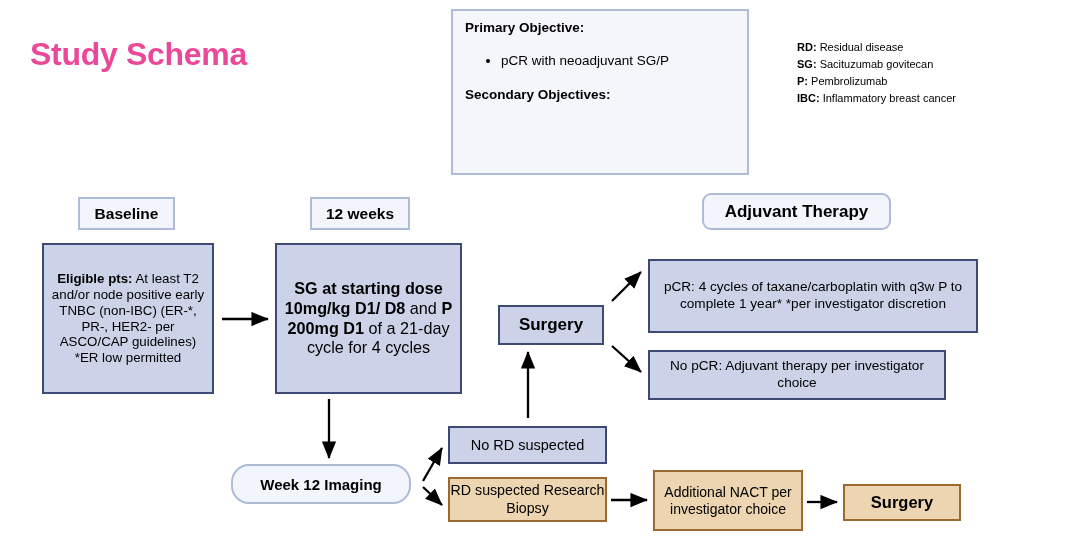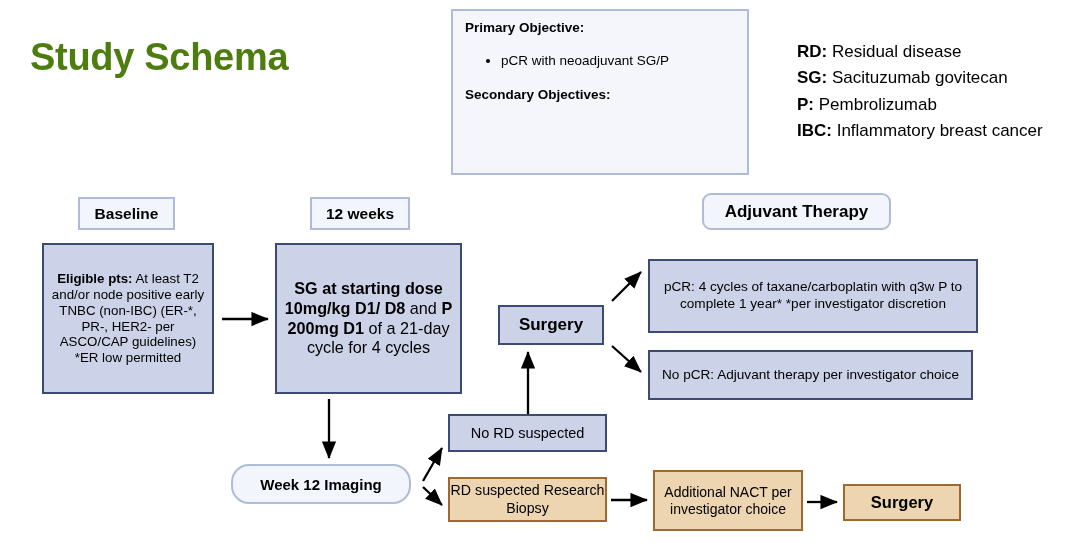--- a/index.html
+++ b/index.html
@@ -11,22 +11,22 @@
     overflow:hidden;
     -webkit-font-smoothing:antialiased;
   }
   #schema{position:absolute;inset:0;}
 
   .abs{position:absolute;box-sizing:border-box;}
 
   
   .title{
     left:30px;top:38px;
-    font-size:38px;font-weight:bold;
-    color:#4d7c0f;
+    font-size:32px;font-weight:bold;
+    color:#ec4899;
     letter-spacing:-0.3px;
     line-height:1.05;
   }
 
   
   .box{
     display:flex;align-items:center;justify-content:center;
     text-align:center;
     box-sizing:border-box;
   }
@@ -63,21 +63,21 @@
     padding:8px 10px 24px 12px;
     font-size:13.5px;line-height:1.29;
   }
   .obj-head{font-weight:bold;}
   .obj-list{margin:0;padding-left:20px;list-style:disc;}
   .obj-list li{margin:16px;padding:0;}
 
   
   .legend{
     left:797px;top:39px;
-    font-size:17px;line-height:1.55;
+    font-size:11px;line-height:1.55;
     color:#000;
   }
   .legend div b{font-weight:bold;}
 
   
   .lbl-baseline{left:78px;top:197px;width:97px;height:33px;font-size:15.5px;}
   .lbl-weeks   {left:310px;top:197px;width:100px;height:33px;font-size:15.5px;}
   .lbl-adjuvant{left:702px;top:193px;width:189px;height:37px;font-size:17px;border-radius:9px;}
 
   
@@ -97,30 +97,30 @@
   .b-surgery-mid{
     left:498px;top:305px;width:106px;height:40px;
     font-size:17px;font-weight:bold;
   }
 
   .b-pcr{
     left:648px;top:259px;width:330px;height:74px;
     font-size:13.6px;line-height:1.25;padding:2px 6px;
   }
   .b-nopcr{
-    left:648px;top:350px;width:325px;height:50px;
+    left:648px;top:350px;width:298px;height:50px;
     font-size:13.6px;line-height:1.25;padding:2px 6px;
   }
 
   .b-imaging{
     left:231px;top:464px;width:180px;height:40px;
     font-size:15px;font-weight:bold;border-radius:18px;
   }
   .b-nord{
-    left:448px;top:414px;width:159px;height:38px;
+    left:448px;top:426px;width:159px;height:38px;
     font-size:14.5px;
   }
   .b-rdsus{
     left:448px;top:477px;width:159px;height:45px;
     font-size:14.2px;line-height:1.2;
   }
   .b-addnact{
     left:653px;top:470px;width:150px;height:61px;
     font-size:14px;line-height:1.2;padding:2px 4px;
   }

